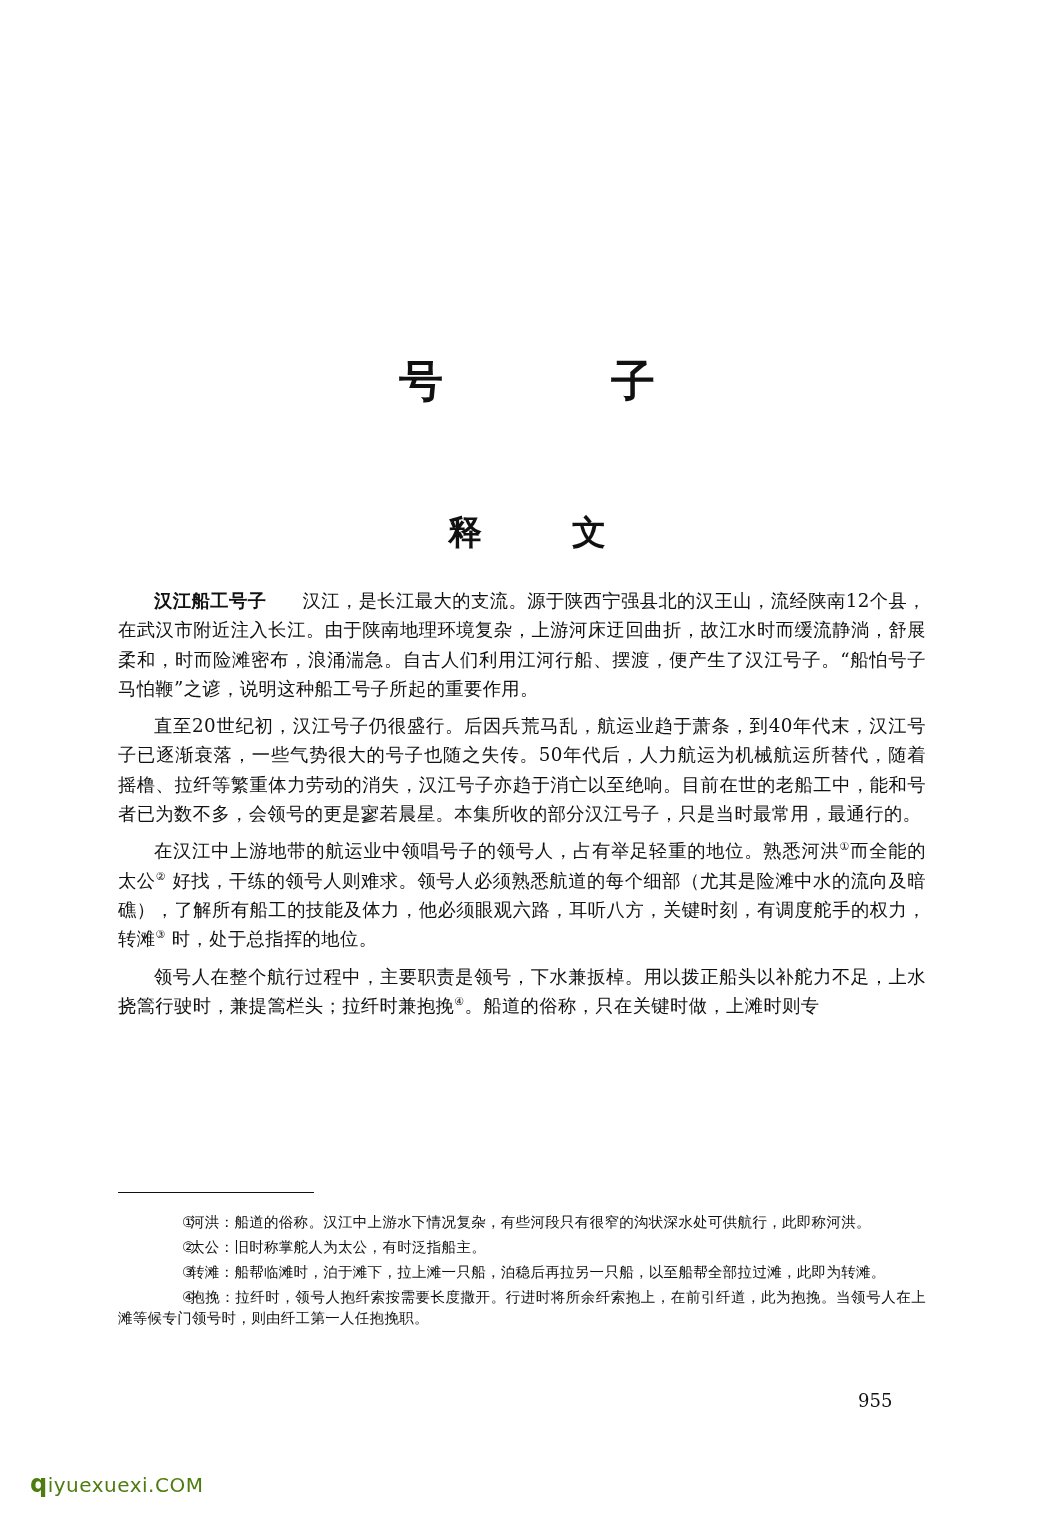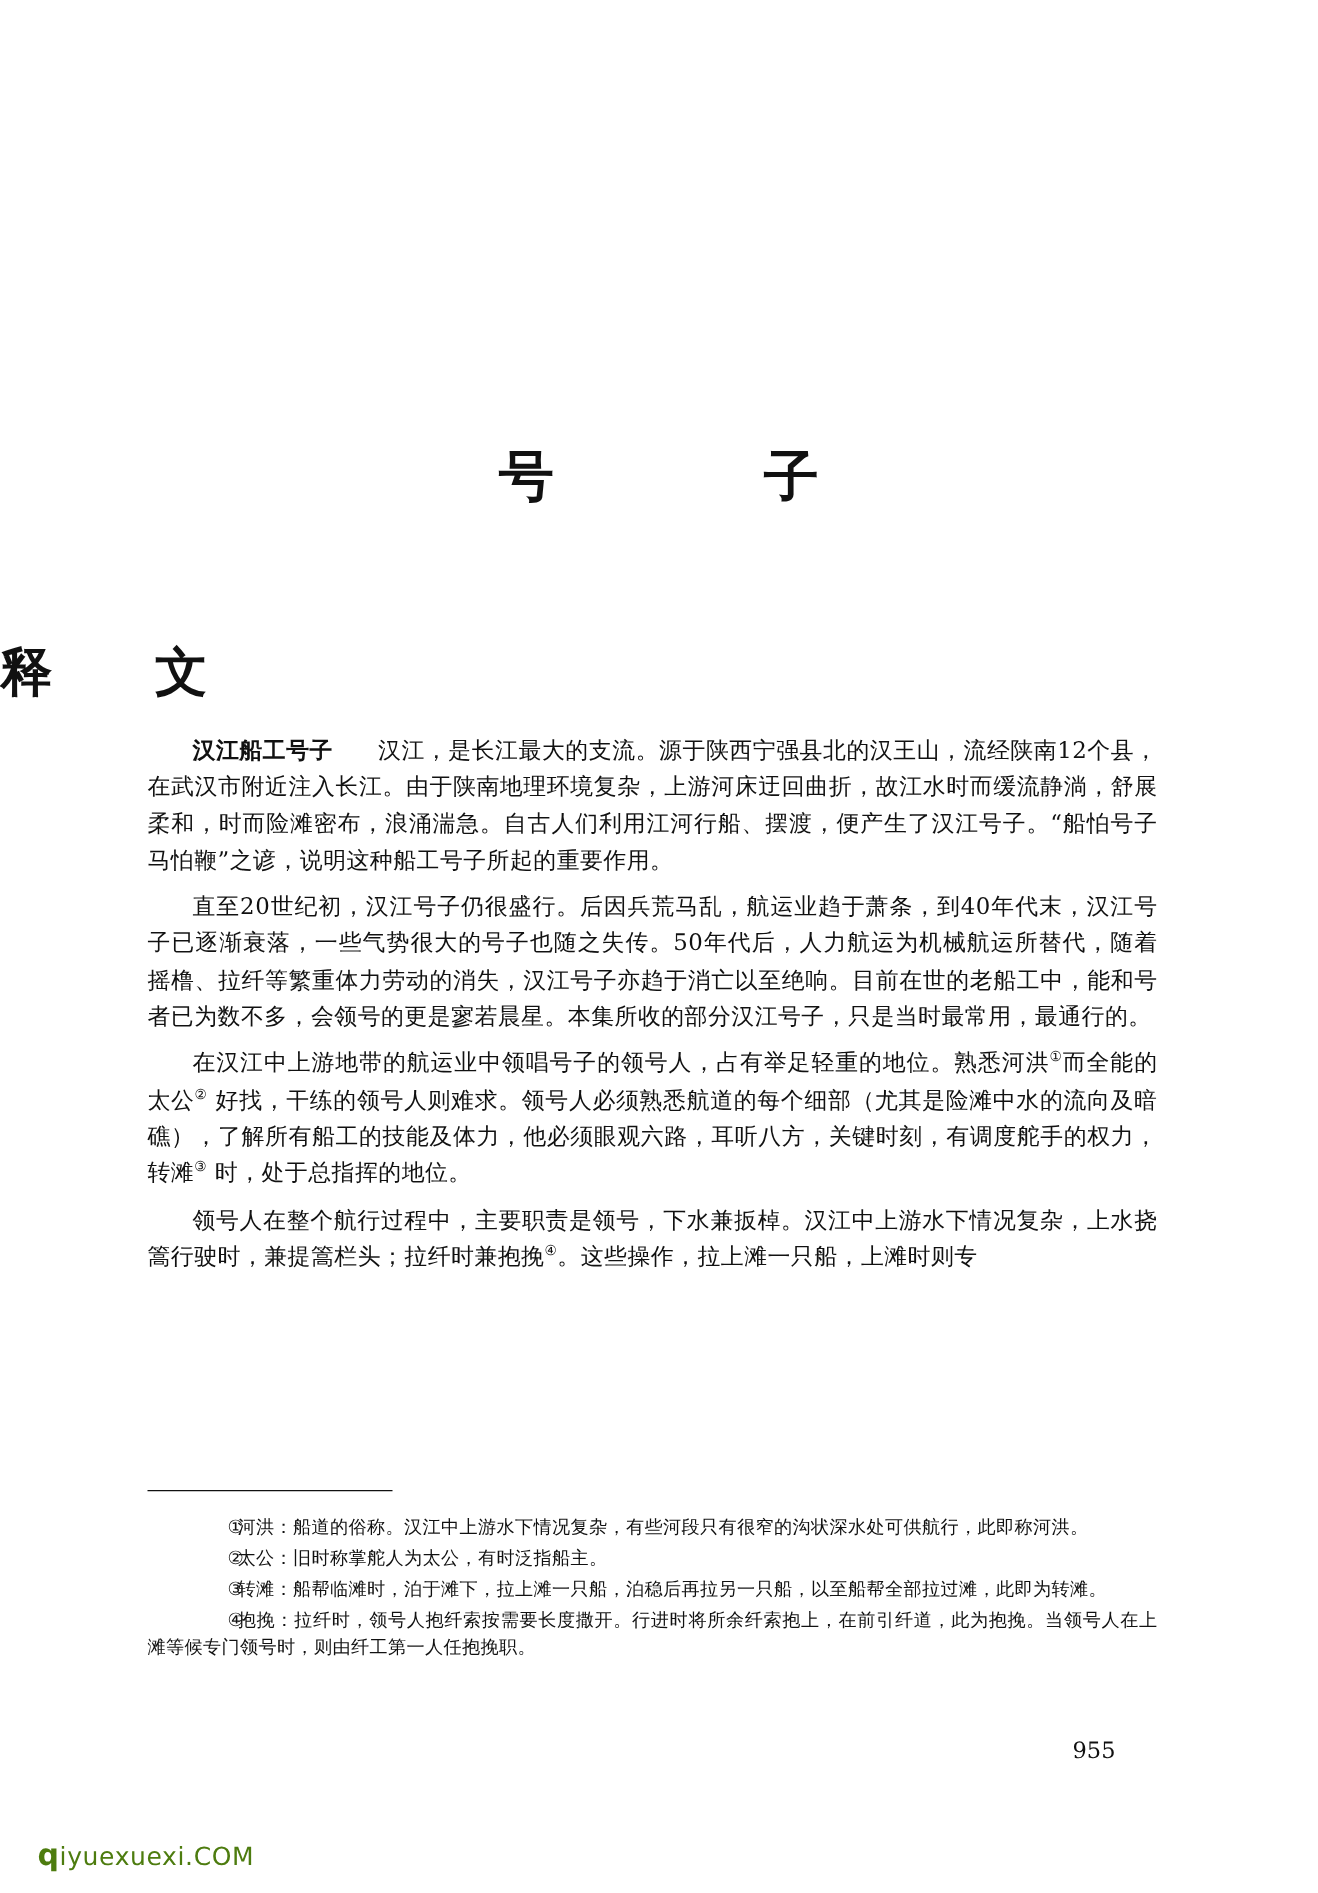--- a/index.html
+++ b/index.html
@@ -2,22 +2,22 @@
 <html><head>
   <meta charset="utf-8">
   <style>
     html, body { margin: 0; padding: 0; background: #ffffff; }
     body { width: 1054px; height: 1514px; position: relative; overflow: hidden;
            font-family: "DejaVu Serif", "Liberation Serif", serif; color: #111; }
     .title-main { position: absolute; top: 352px; left: 0; width: 1054px; text-align: center;
                   font-size: 44px; font-weight: bold; letter-spacing: 0; }
     .title-main span { display: inline-block; width: 62px; }
     .title-main .gap { width: 150px; }
-    .title-sub { position: absolute; top: 510px; left: 0; width: 1054px; 
-                 font-size: 42px; font-weight: bold; }
+    .title-sub { position: absolute; top: 510px; left: 0; width: 1054px; text-align: center;
+                 font-size: 34px; font-weight: bold; }
     .title-sub span { display: inline-block; width: 34px; }
     .title-sub .gap { width: 90px; }
     .body { position: absolute; left: 118px; top: 586px; width: 808px; }
     .para { margin: 0; font-size: 18.3px; line-height: 29.3px; text-align: justify;
             text-indent: 36px; letter-spacing: 0.4px; }
     .para + .para { margin-top: 8px; }
     .lead { font-family: "DejaVu Sans", "Liberation Sans", sans-serif; font-weight: bold;
             margin-right: 36px; }
     sup { font-size: 11px; line-height: 0; }
     .rule { position: absolute; left: 118px; top: 1192px; width: 196px; height: 1px; background: #111; }
@@ -43,21 +43,21 @@
 
 <div class="body">
   <p class="para">
     <span class="lead">汉江船工号子</span><span>汉江，是长江最大的支流。源于陕西宁强县北的汉王山，流经陕南12个县，在武汉市附近注入长江。由于陕南地理环境复杂，上游河床迂回曲折，故江水时而缓流静淌，舒展柔和，时而险滩密布，浪涌湍急。自古人们利用江河行船、摆渡，便产生了汉江号子。“船怕号子马怕鞭”之谚，说明这种船工号子所起的重要作用。</span>
   </p>
   <p class="para">直至20世纪初，汉江号子仍很盛行。后因兵荒马乱，航运业趋于萧条，到40年代末，汉江号子已逐渐衰落，一些气势很大的号子也随之失传。50年代后，人力航运为机械航运所替代，随着摇橹、拉纤等繁重体力劳动的消失，汉江号子亦趋于消亡以至绝响。目前在世的老船工中，能和号者已为数不多，会领号的更是寥若晨星。本集所收的部分汉江号子，只是当时最常用，最通行的。</p>
   <p class="para">
     <span>在汉江中上游地带的航运业中领唱号子的领号人，占有举足轻重的地位。熟悉河洪</span><sup>①</sup><span>而全能的太公</span><sup>②</sup><span> 好找，干练的领号人则难求。领号人必须熟悉航道的每个细部（尤其是险滩中水的流向及暗礁），了解所有船工的技能及体力，他必须眼观六路，耳听八方，关键时刻，有调度舵手的权力，转滩</span><sup>③</sup><span> 时，处于总指挥的地位。</span>
   </p>
   <p class="para">
-    <span>领号人在整个航行过程中，主要职责是领号，下水兼扳棹。汉江中上游水下情况复杂，上水挠篙行驶时，兼提篙栏头；拉纤时兼抱挽</span><sup>④</sup><span>。这些操作，拉上滩一只船，上滩时则专</span>
+    <span>领号人在整个航行过程中，主要职责是领号，下水兼扳棹。用以拨正船头以补舵力不足，上水挠篙行驶时，兼提篙栏头；拉纤时兼抱挽</span><sup>④</sup><span>。船道的俗称，只在关键时做，上滩时则专</span>
   </p>
 </div>
 
 <div class="rule"></div>
 
 <div class="notes">
   <p class="note"><span class="mark">①</span><span>河洪：船道的俗称。汉江中上游水下情况复杂，有些河段只有很窄的沟状深水处可供航行，此即称河洪。</span></p>
   <p class="note"><span class="mark">②</span><span>太公：旧时称掌舵人为太公，有时泛指船主。</span></p>
   <p class="note"><span class="mark">③</span><span>转滩：船帮临滩时，泊于滩下，拉上滩一只船，泊稳后再拉另一只船，以至船帮全部拉过滩，此即为转滩。</span></p>
   <p class="note"><span class="mark">④</span><span>抱挽：拉纤时，领号人抱纤索按需要长度撒开。行进时将所余纤索抱上，在前引纤道，此为抱挽。当领号人在上滩等候专门领号时，则由纤工第一人任抱挽职。</span></p>

